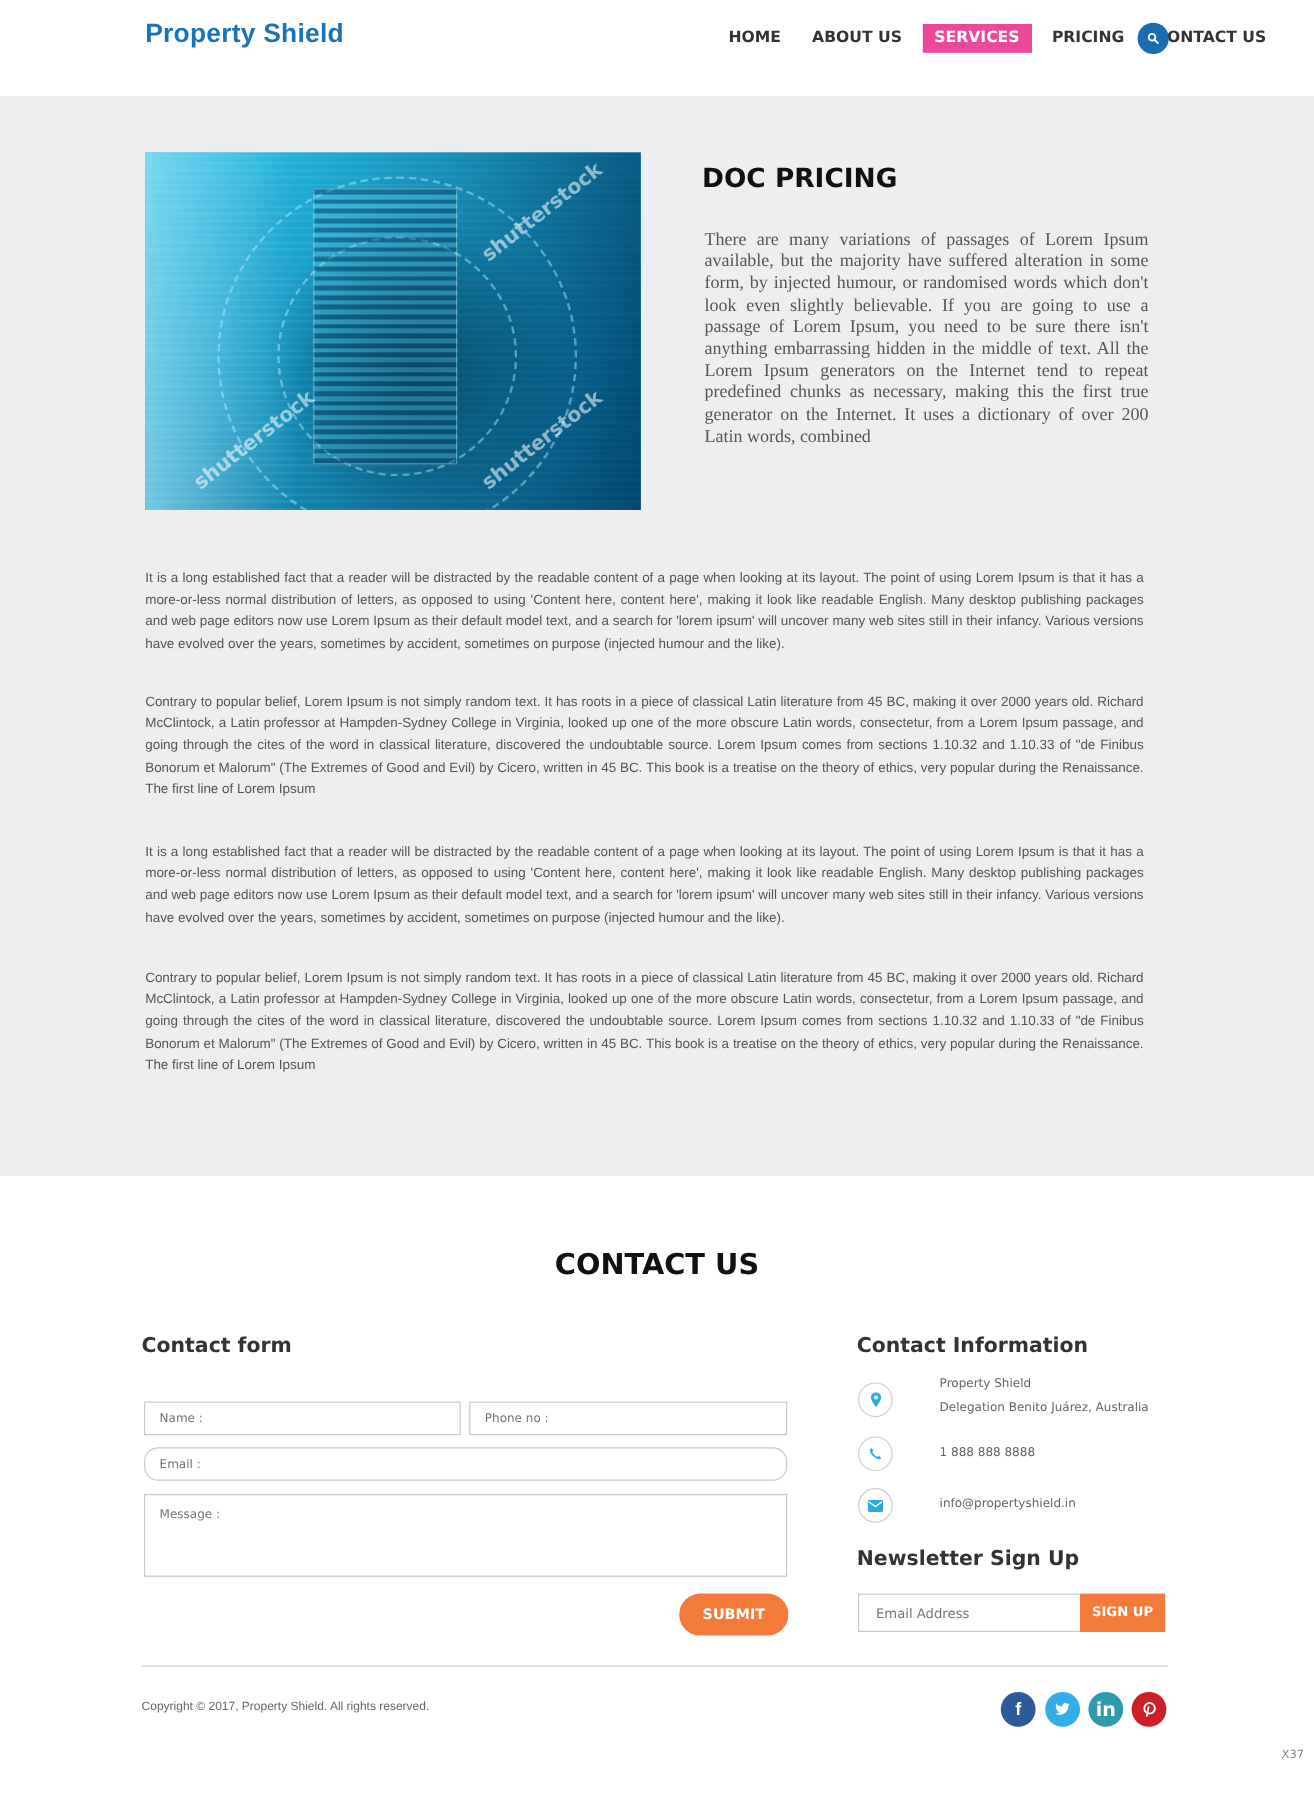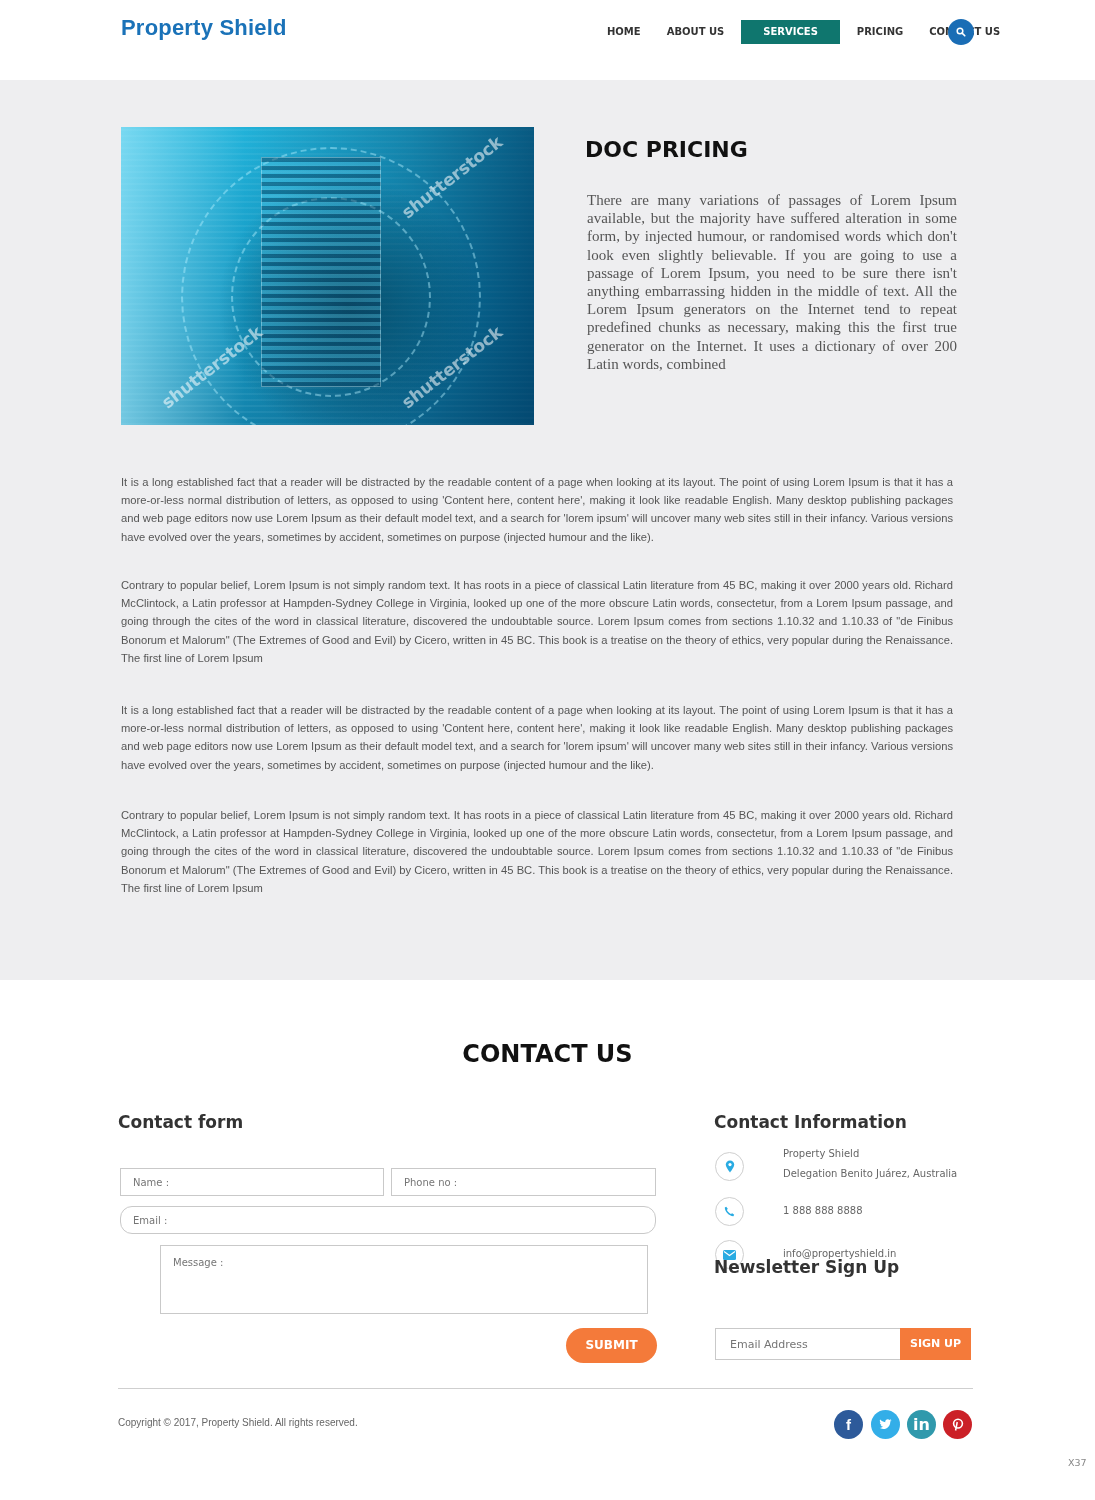--- a/index.html
+++ b/index.html
@@ -3,22 +3,22 @@
   <meta charset="utf-8">
   <style>
     * { box-sizing: border-box; margin: 0; padding: 0; }
     html, body { width: 1095px; background: #ffffff; }
     body { font-family: "DejaVu Sans", "Liberation Sans", sans-serif; color: #555; position: relative; height: 1500px; overflow: hidden; }
 
     
     .header { height: 80px; background: #fff; position: relative; }
     .logo { position: absolute; left: 121px; top: 15px; font-family: "Liberation Sans", sans-serif; font-weight: bold; font-size: 22px; color: #1a72b8; letter-spacing: 0.2px; }
     .nav { position: absolute; top: 20px; left: 598px; display: flex; align-items: center; }
-    .nav-item { font-family: "DejaVu Sans", sans-serif; font-size: 10px; font-weight: bold; color: #333; padding: 0 9px; height: 24px; line-height: 24px; margin-right: 8px; text-transform: uppercase; cursor: pointer; white-space: nowrap; }
-    .nav-item.active { background: #0f766e; color: #fff; padding: 0 22px; }
+    .nav-item { font-family: "DejaVu Sans", sans-serif; font-size: 13px; font-weight: bold; color: #333; padding: 0 9px; height: 24px; line-height: 24px; margin-right: 8px; text-transform: uppercase; cursor: pointer; white-space: nowrap; }
+    .nav-item.active { background: #ec4899; color: #fff; padding: 0 10px; }
     .search-btn { position: absolute; left: 948px; top: 19px; width: 26px; height: 26px; border-radius: 50%; background: #1a6db5; display: flex; align-items: center; justify-content: center; cursor: pointer; }
 
     
     .gray { position: absolute; top: 80px; left: 0; width: 1095px; height: 900px; background: #eeeef0; }
     .hero-img { position: absolute; left: 121px; top: 47px; width: 413px; height: 298px; overflow: hidden;
       background:
         radial-gradient(circle at 55% 60%, rgba(0,40,60,0.55) 0%, rgba(0,40,60,0.0) 45%),
         linear-gradient(90deg, rgba(150,230,250,0.75) 0%, rgba(40,180,220,0.3) 30%, rgba(10,90,130,0.5) 70%, rgba(0,60,100,0.75) 100%),
         repeating-linear-gradient(0deg, rgba(255,255,255,0.08) 0 2px, rgba(0,0,0,0) 2px 6px),
         linear-gradient(180deg, #1fb1d8 0%, #0b8ab6 60%, #0a6d96 100%);
@@ -90,21 +90,21 @@
   <p class="long-p" style="top:621px;">It is a long established fact that a reader will be distracted by the readable content of a page when looking at its layout. The point of using Lorem Ipsum is that it has a more-or-less normal distribution of letters, as opposed to using 'Content here, content here', making it look like readable English. Many desktop publishing packages and web page editors now use Lorem Ipsum as their default model text, and a search for 'lorem ipsum' will uncover many web sites still in their infancy. Various versions have evolved over the years, sometimes by accident, sometimes on purpose (injected humour and the like).</p>
   <p class="long-p" style="top:726px;">Contrary to popular belief, Lorem Ipsum is not simply random text. It has roots in a piece of classical Latin literature from 45 BC, making it over 2000 years old. Richard McClintock, a Latin professor at Hampden-Sydney College in Virginia, looked up one of the more obscure Latin words, consectetur, from a Lorem Ipsum passage, and going through the cites of the word in classical literature, discovered the undoubtable source. Lorem Ipsum comes from sections 1.10.32 and 1.10.33 of "de Finibus Bonorum et Malorum" (The Extremes of Good and Evil) by Cicero, written in 45 BC. This book is a treatise on the theory of ethics, very popular during the Renaissance. The first line of Lorem Ipsum</p>
 </section>
 
 <h2 class="contact-title">CONTACT US</h2>
 
 <h3 class="section-h" style="left:118px;top:1112px;">Contact form</h3>
 <input class="field single" style="left: 120px; top: 1168px; width: 264px;" placeholder="Name :">
 <input class="field single" style="left: 391px; top: 1168px; width: 265px;" placeholder="Phone no :">
 <input class="field single" style="left: 120px; top: 1206px; width: 536px; border-radius: 12px;" placeholder="Email :">
-<textarea class="field area" style="left: 120px; top: 1245px; width: 488px; height: 69px; resize: none; margin-left: 40px;" placeholder="Message :"></textarea>
+<textarea class="field area" style="left: 120px; top: 1245px; width: 536px; height: 69px; resize: none;" placeholder="Message :"></textarea>
 <div class="submit-btn">SUBMIT</div>
 
 <h3 class="section-h" style="left:714px;top:1112px;">Contact Information</h3>
 
 <div class="info-icon" style="top:1152px;">
   <svg width="10" height="13" viewBox="0 0 10 13">
     <path d="M5 0.5C2.6 0.5 0.8 2.3 0.8 4.6 0.8 7.6 5 12.5 5 12.5S9.2 7.6 9.2 4.6C9.2 2.3 7.4 0.5 5 0.5Z" fill="#29abe2"></path>
     <circle cx="5" cy="4.6" r="1.6" fill="#fff"></circle>
   </svg>
 </div>
@@ -119,21 +119,21 @@
 <div class="info-text" style="top:1205px;">1 888 888 8888</div>
 
 <div class="info-icon" style="top:1240px;">
   <svg width="13" height="10" viewBox="0 0 13 10">
     <rect x="0" y="0" width="13" height="10" rx="1.5" fill="#29abe2"></rect>
     <path d="M1 1.5L6.5 5.5 12 1.5" stroke="#fff" stroke-width="1.1" fill="none"></path>
   </svg>
 </div>
 <div class="info-text" style="top:1248px;">info@propertyshield.in</div>
 
-<h3 class="section-h" style="left:714px;top:1257px;">Newsletter Sign Up</h3>
+<h3 class="section-h" style="left:714px;top:1289px;">Newsletter Sign Up</h3>
 <input class="nl-input" placeholder="Email Address" style="">
 <div class="nl-btn">SIGN UP</div>
 
 <div class="divider"></div>
 <div class="copyright">Copyright © 2017, Property Shield. All rights reserved.</div>
 
 <div class="social" style="left:834px;background:#2d5a9a;">
   <span style="font-family:'Liberation Sans',sans-serif;font-size:15px;">f</span>
 </div>
 <div class="social" style="left:871px;background:#33aee8;">

